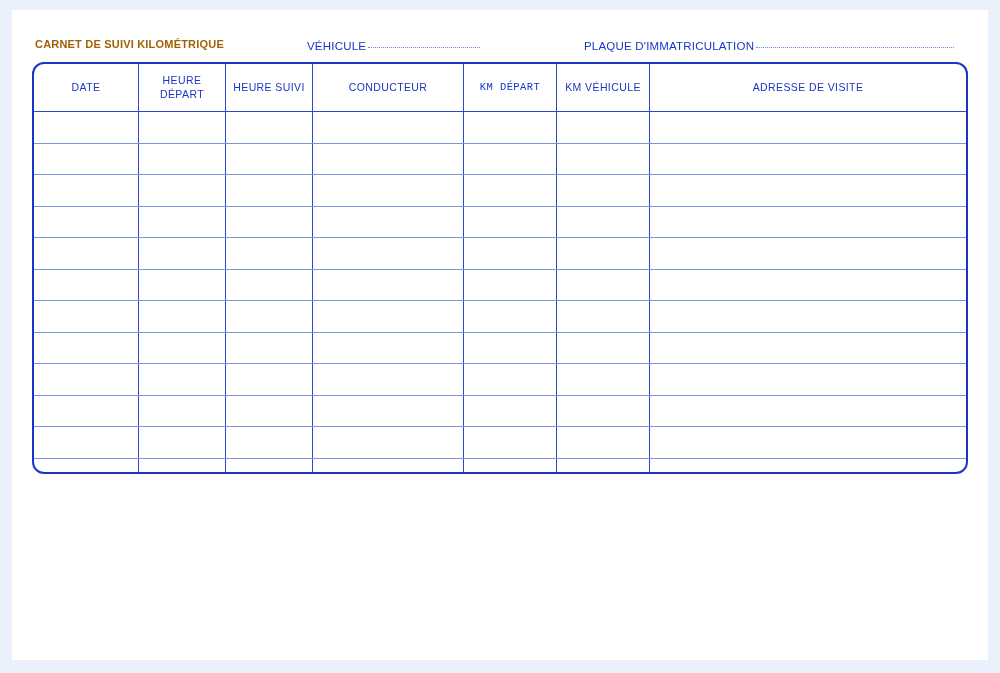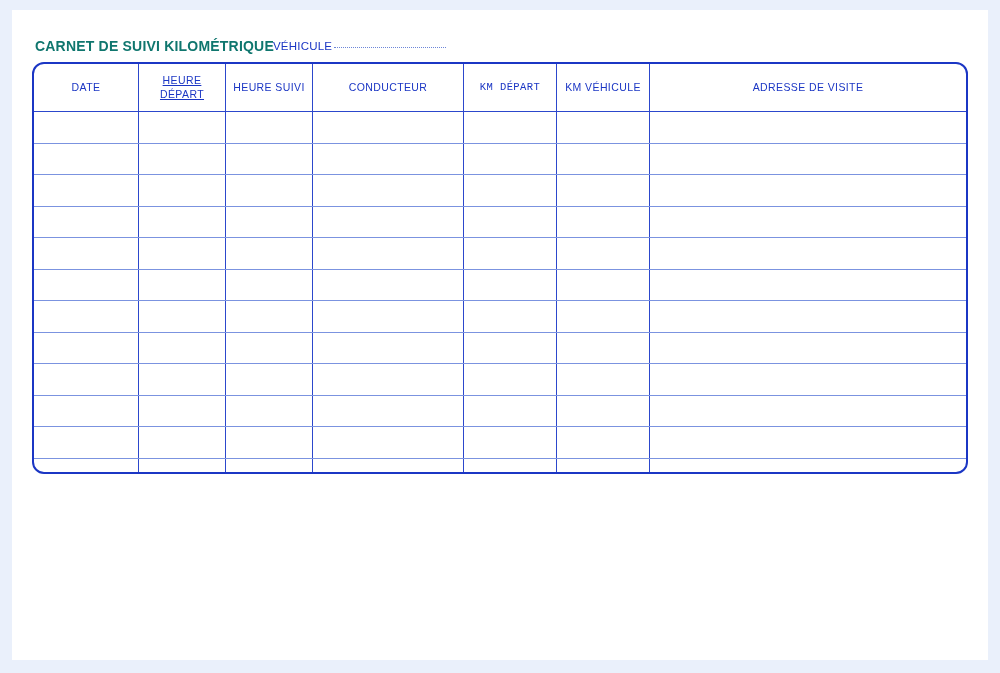--- a/index.html
+++ b/index.html
@@ -26,36 +26,36 @@
     position: absolute;
     left: 0;
     top: 28px;
     width: 100%;
     height: 26px;
   }
   .doc-title {
     position: absolute;
     left: 23px;
     top: 0px;
-    font-size: 14px;
+    font-size: 11px;
     font-weight: bold;
-    color: #0f766e;
+    color: #a16207;
     letter-spacing: 0.2px;
     white-space: nowrap;
   }
   .field {
     position: absolute;
     top: 2px;
     font-size: 11.5px;
     color: #1b36c4;
     white-space: nowrap;
     display: flex;
     align-items: baseline;
   }
-  .field-veh { left: 261px; }
+  .field-veh { left: 295px; }
   .field-plate { left: 572px; }
   .field-label {
     letter-spacing: 0.2px;
   }
   .field-line {
     display: inline-block;
     border-bottom: 1px dotted #6d86d8;
     height: 1px;
     margin-left: 2px;
     position: relative;
@@ -110,40 +110,44 @@
   }
   table.log th:last-child,
   table.log td:last-child {
     border-right: none;
   }
   table.log thead th {
     border-top: none;
     border-bottom: 1px solid #2c47cc;
   }
   .c-date { width: 100px; }
-  .c-hd   { width: 82px; text-decoration: underline; }
+  .c-hd   { width: 82px; }
   .c-hr   { width: 82px; }
   .c-cond { width: 146px; }
   .c-kmd  { width: 88px; font-family: Liberation Mono, monospace; }
   .c-kma  { width: 88px; }
   .c-adr  { width: auto; margin-top: 44px; }
 </style>
 </head>
 <body>
 
 <div class="page">
 
   <div class="header-row">
     <div class="doc-title">CARNET DE SUIVI KILOMÉTRIQUE</div>
 
     <div class="field field-veh">
       <span class="field-label">VÉHICULE</span>
       <span class="field-line line-veh"></span>
     </div>
 
+    <div class="field field-plate">
+      <span class="field-label">PLAQUE D'IMMATRICULATION</span>
+      <span class="field-line line-plate"></span>
+    </div>
   </div>
 
   <div class="table-wrap">
     <table class="log">
       <thead>
         <tr>
           <th class="c-date">DATE</th>
           <th class="c-hd">HEURE DÉPART</th>
           <th class="c-hr">HEURE SUIVI</th>
           <th class="c-cond">CONDUCTEUR</th>

